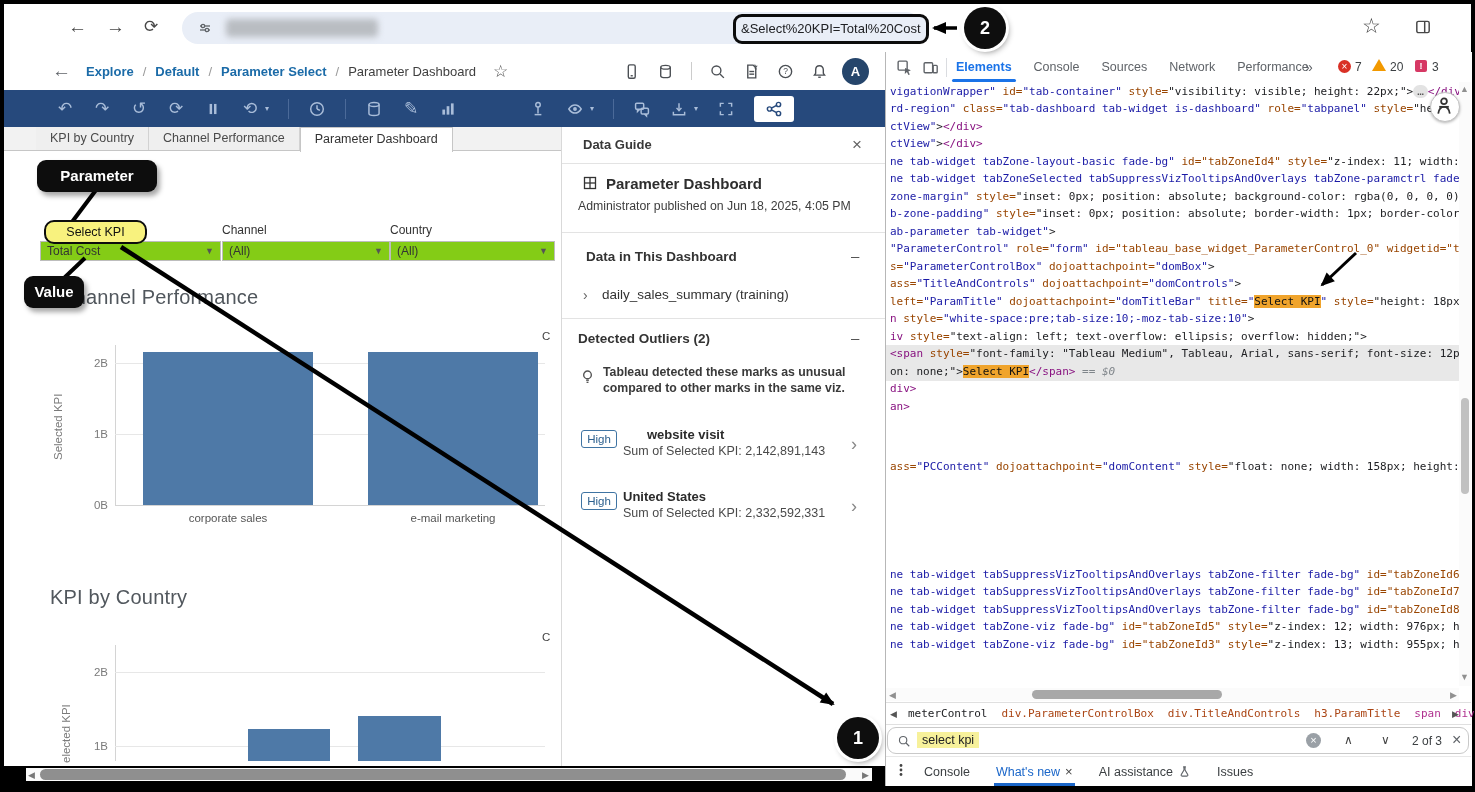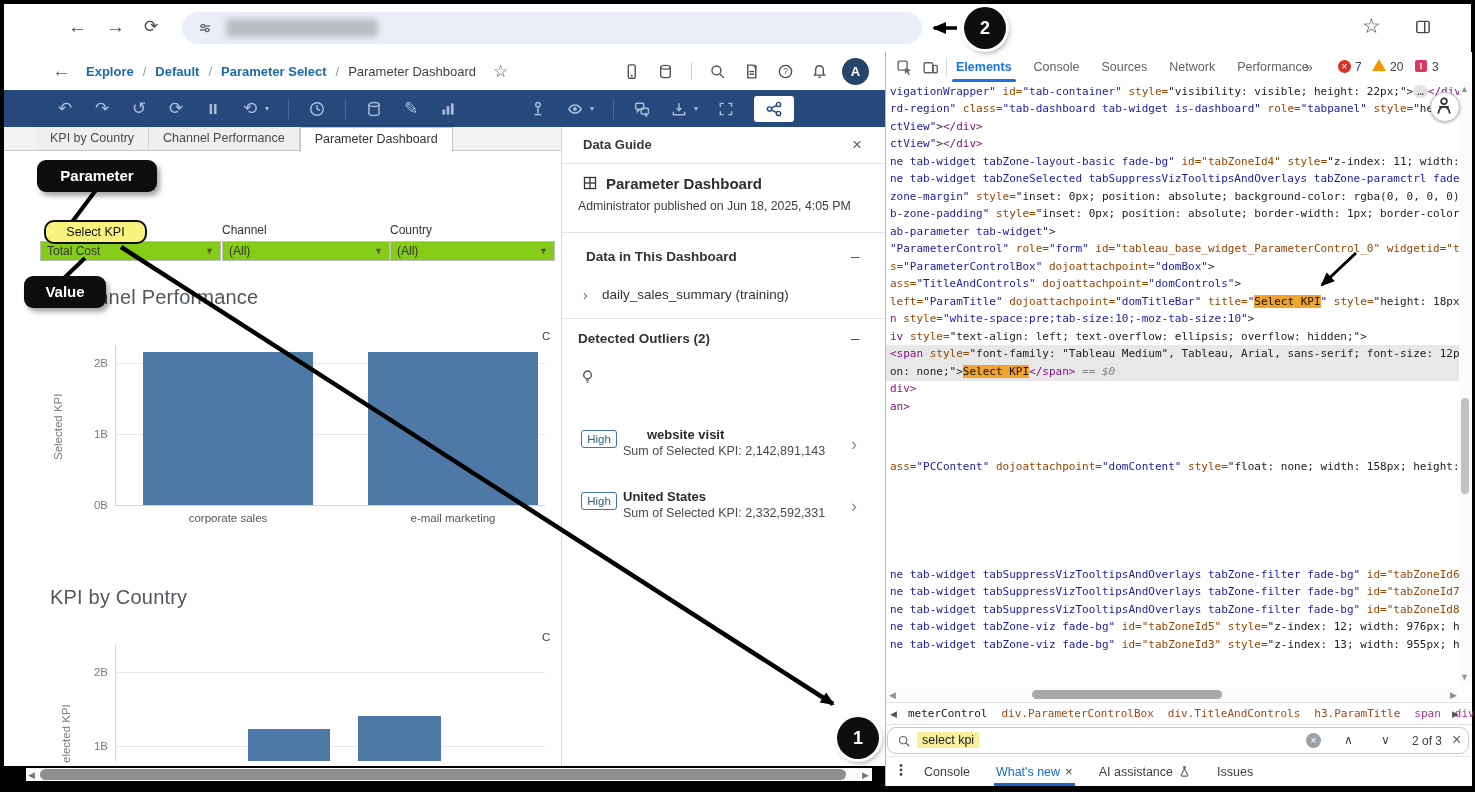--- a/index.html
+++ b/index.html
@@ -51,21 +51,21 @@
   .pm-label{font-size:12px;color:#333;}
   #lbl-channel{left:222px;top:223px;} #lbl-country{left:390px;top:223px;}
   .dd{background:#84cc16;border:1px solid #bdbdbd;font-size:12px;color:#333;line-height:18px;padding-left:6px;}
   #dd1{left:40px;top:241px;width:173px;height:18px;}
   #dd2{left:222px;top:241px;width:160px;height:18px;}
   #dd3{left:390px;top:241px;width:157px;height:18px;}
   .ddcaret{position:absolute;right:6px;top:0;font-size:9px;color:#555;}
   #param-pill{left:44px;top:220px;width:99px;height:20px;background:#f8f27e;border:2px solid #0d0d0d;border-radius:10px;font-size:12.5px;color:#111;text-align:center;line-height:20px;z-index:7;}
   .bcall{background:#0d0d0d;color:#fff;font-weight:bold;font-size:15px;text-align:center;border-radius:9px;box-shadow:3px 4px 5px rgba(0,0,0,.35);z-index:7;}
   #callout-param{left:37px;top:160px;width:120px;height:32px;line-height:32px;}
-  #callout-value{left:24px;top:276px;width:82px;height:32px;line-height:32px;}
+  #callout-value{left:24px;top:276px;width:60px;height:32px;line-height:32px;}
   .viz-title{font-size:20px;color:#51575d;letter-spacing:.2px;}
   #title1{left:60px;top:286px;} #title2{left:50px;top:586px;}
   .clipC{font-size:11.5px;color:#444;}
   #c-clip1{left:542px;top:330px;} #c-clip2{left:542px;top:631px;}
   .ylab{font-size:11.5px;color:#7a7a7a;transform:rotate(-90deg);transform-origin:left top;white-space:nowrap;}
   #ylab1{left:52px;top:460px;} #ylab2{left:60px;top:763px;}
   .tick{font-size:11.5px;color:#7a7a7a;width:26px;text-align:right;}
   .cat{font-size:11.5px;color:#555;text-align:center;}
   .gline{background:#e7e7e7;height:1px;}
   .aline{background:#d4d4d4;}
@@ -155,20 +155,21 @@
   <div class="abs" id="url-pill"></div>
   <div class="abs" id="url-tune">
       <svg class="ic" viewBox="0 0 16 16" fill="none" stroke="currentColor" stroke-width="1.3">
         <line x1="3" y1="6" x2="13" y2="6"></line>
         <circle cx="6" cy="6" r="1.7" fill="#e9eef7"></circle>
         <line x1="3" y1="10" x2="13" y2="10"></line>
         <circle cx="10" cy="10" r="1.7" fill="#e9eef7"></circle>
       </svg>
     </div>
   <div class="abs" id="url-blur"></div>
+  <div class="abs" id="url-box">&amp;Select%20KPI=Total%20Cost</div>
   <div class="abs" id="chrome-star">☆</div>
   <div class="abs" id="chrome-panel">
       <svg class="ic" viewBox="0 0 16 16" fill="none" stroke="currentColor" stroke-width="1.3">
         <rect x="2.5" y="3" width="11" height="10" rx="1.5"></rect>
         <line x1="9.5" y1="3" x2="9.5" y2="13"></line>
       </svg>
     </div>
   <div class="abs ccirc" id="callout2">2</div>
   <div class="abs ccirc" id="callout1">1</div>
 
@@ -360,20 +361,21 @@
   <div class="abs dg-div" style="top:318px;"></div>
   <div class="abs dg-sec" id="dg-s2-title">Detected Outliers (2)</div>
   <div class="abs dg-col" id="dg-s2-col">–</div>
   <div class="abs" id="dg-bulb">
       <svg class="ic" viewBox="0 0 16 16" fill="none" stroke="currentColor" stroke-width="1.3">
         <circle cx="8" cy="6" r="3.6"></circle>
         <line x1="6.7" y1="11" x2="9.3" y2="11"></line>
         <line x1="7.1" y1="13" x2="8.9" y2="13"></line>
       </svg>
     </div>
+  <div class="abs" id="dg-desc">Tableau detected these marks as unusual compared to other marks in the same viz.</div>
 
   <div class="abs" id="dt-bg"></div>
   <div class="abs" id="dt-toolbar"></div>
   <div class="abs" id="dt-inspect">
       <svg class="ic" viewBox="0 0 16 16" fill="none" stroke="currentColor" stroke-width="1.3">
         <rect x="2" y="2" width="8.5" height="8.5" rx="1"></rect>
         <path d="M8.5 8.5l5.5 2.2-2.4 1 1.4 2.8-1.3.6-1.4-2.8-2 1.7z" fill="currentColor" stroke="none"></path>
       </svg>
     </div>
   <div class="abs" id="dt-device">

